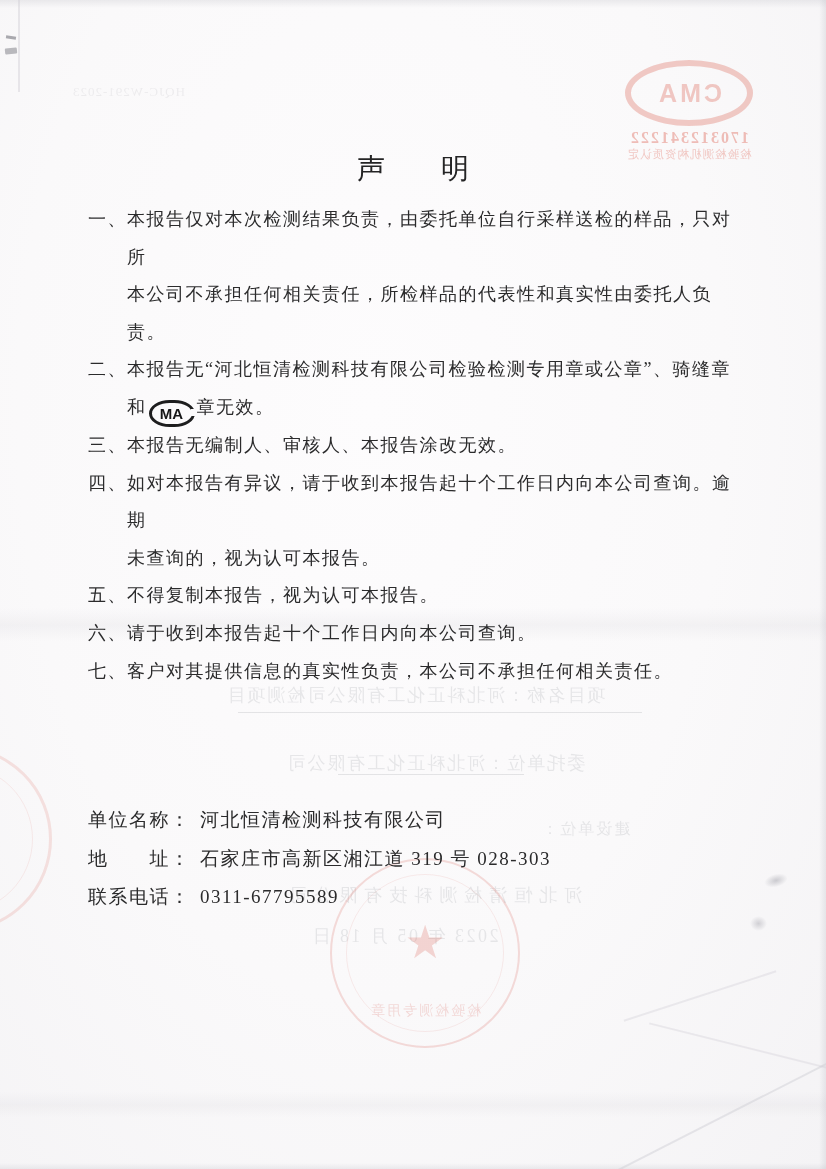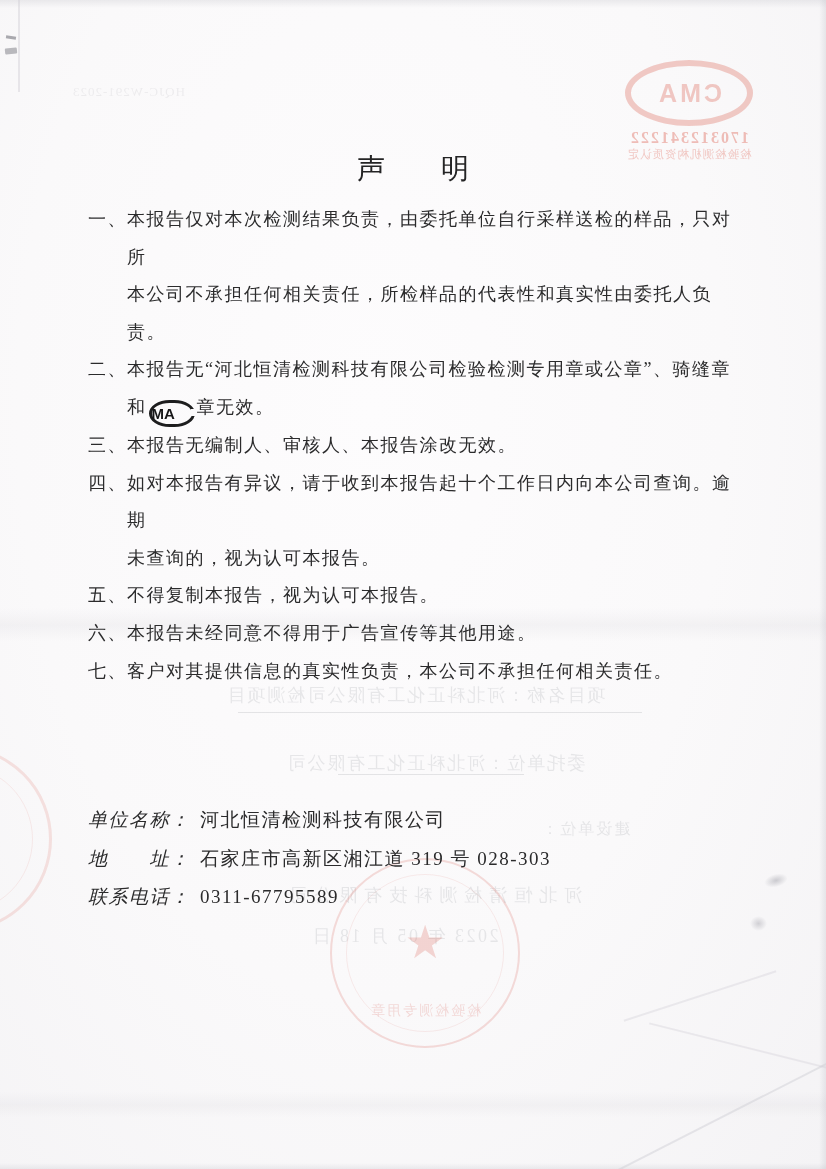--- a/index.html
+++ b/index.html
@@ -17,30 +17,30 @@
     position:absolute;top:150px;left:0;right:0;margin:0;
     text-align:center;font-size:28px;font-weight:400;color:#242425;
   }
   .list{position:absolute;top:201px;left:88px;width:660px;font-size:18px;letter-spacing:1.5px;}
   .item{display:flex;align-items:flex-start;line-height:37.6px;}
   .item .num{flex:0 0 38px;}
   .item .txt{white-space:pre-line;flex:1;}
   .cma{
     display:inline-block;position:relative;width:40px;height:21px;
     border:3px solid #1d1d1e;border-radius:50%/56%;
-    vertical-align:-6px;margin:0 2px;
+    vertical-align:-6px;margin:0 2px;text-align:center;
   }
   .cma-inner{
     display:block;font-family:"Liberation Sans","DejaVu Sans",sans-serif;
     font-weight:bold;font-size:15px;line-height:21px;letter-spacing:0;color:#161617;
   }
   .cma::after{content:"";position:absolute;right:-4px;top:6px;width:5px;height:7px;background:#fbfafb;}
   .contact{position:absolute;top:801px;left:88px;font-size:19px;letter-spacing:1.5px;}
   .crow{line-height:38.5px;}
-  .clabel{display:inline-block;min-width:112px;font-style:italic;}
+  .clabel{display:inline-block;min-width:112px;}
   
   .ghost-cma{
     position:absolute;left:598px;top:60px;width:182px;height:108px;
     transform:scaleX(-1);display:flex;flex-direction:column;align-items:center;
     pointer-events:none;
   }
   .g-oval{
     width:116px;height:54px;border:6px solid rgba(224,122,109,0.38);
     border-radius:50%;display:flex;align-items:center;justify-content:center;
   }
@@ -166,21 +166,21 @@
       <span class="num">四、</span>
       <span class="txt">如对本报告有异议，请于收到本报告起十个工作日内向本公司查询。逾期
 未查询的，视为认可本报告。</span>
     </div>
     <div class="item">
       <span class="num">五、</span>
       <span class="txt">不得复制本报告，视为认可本报告。</span>
     </div>
     <div class="item">
       <span class="num">六、</span>
-      <span class="txt">本报告未经同意不得用于广告宣传等其他用途。</span>
+      <span class="txt">请于收到本报告起十个工作日内向本公司查询。</span>
     </div>
     <div class="item">
       <span class="num">七、</span>
       <span class="txt">客户对其提供信息的真实性负责，本公司不承担任何相关责任。</span>
     </div>
   </div>
 
   <div class="contact">
     <div class="crow">
       <span class="clabel">单位名称：</span><span class="cvalue">河北恒清检测科技有限公司</span>

